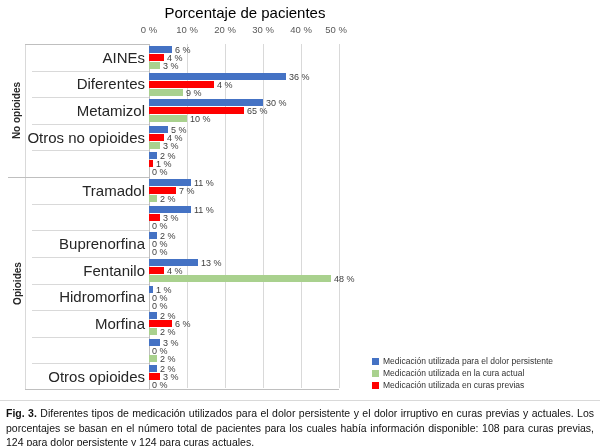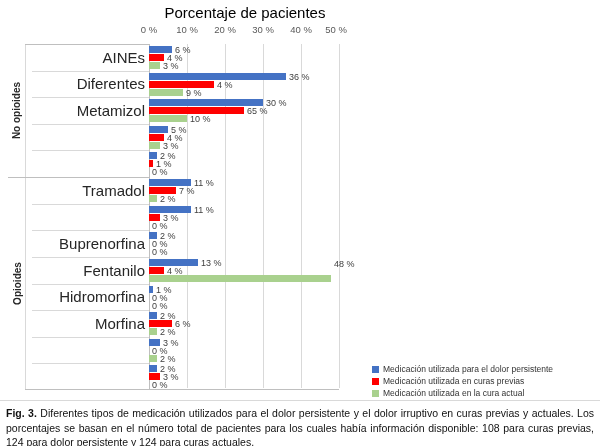--- a/index.html
+++ b/index.html
@@ -31,21 +31,21 @@
   }
   .group-label-box span {
     transform:rotate(-90deg); white-space:nowrap;
     font-size:10px; font-weight:bold; color:#262626;
   }
   .bar { position:absolute; }
   .bar-label {
     position:absolute; font-size:9px; color:#404040; white-space:nowrap;
     display:flex; align-items:center; height:7px;
   }
-  .legend { position:absolute; left:372px; top:364px; }
+  .legend { position:absolute; left:372px; top:356px; }
   .legend-item { display:flex; align-items:center; margin-bottom:2px; }
   .legend-swatch { width:7px; height:7px; margin-right:4px; flex:0 0 auto; }
   .legend-text { font-size:8.5px; color:#333; white-space:nowrap; }
   .caption {
     position:absolute; left:0; top:400px; width:588px;
     border-top:1px solid #d9d9d9; padding:5px 6px 0 6px;
     font-size:10.5px; line-height:14.5px; color:#111; text-align:justify;
   }
   .caption .fig-label { font-weight:bold; }
 </style>
@@ -54,26 +54,26 @@
 
 <div class="figure">
   <div class="chart-title">Porcentaje de pacientes</div>
   <div id="chart"></div>
   <div class="legend" id="legend">
       <div class="legend-item">
         <div class="legend-swatch" style="background: rgb(68, 114, 196);"></div>
         <div class="legend-text">Medicación utilizada para el dolor persistente</div>
       </div>
       <div class="legend-item">
+        <div class="legend-swatch" style="background: rgb(169, 209, 142);"></div>
+        <div class="legend-text">Medicación utilizada en la cura actual</div>
+      </div>
+      <div class="legend-item">
         <div class="legend-swatch" style="background: rgb(255, 0, 0);"></div>
         <div class="legend-text">Medicación utilizada en curas previas</div>
-      </div>
-      <div class="legend-item">
-        <div class="legend-swatch" style="background: rgb(169, 209, 142);"></div>
-        <div class="legend-text">Medicación utilizada en la cura actual</div>
       </div>
     </div>
   <div class="caption">
     <span class="fig-label">Fig. 3.</span>
     <span>Diferentes tipos de medicación utilizados para el dolor persistente y el dolor irruptivo en curas previas y actuales. Los porcentajes se basan en el número total de pacientes para los cuales había información disponible: 108 para curas previas, 124 para dolor persistente y 124 para curas actuales.</span>
   </div>
 <div class="tick" style="left: 127px;">0 %</div>
     <div class="tick" style="left: 165px;">10 %</div>
     <div class="tick" style="left: 203px;">20 %</div>
     <div class="tick" style="left: 241px;">30 %</div>
@@ -120,20 +120,21 @@
     <div class="bar-label" style="left: 217px; top: 81px; color: rgb(64, 64, 64);">4 %</div>
     <div class="bar" style="left: 149px; top: 89px; width: 34px; height: 7px; background: rgb(169, 209, 142);"></div>
     <div class="bar-label" style="left: 186px; top: 89px; color: rgb(64, 64, 64);">9 %</div>
     <div class="cat-label" style="top: 97.2308px; height: 26.6154px;">Metamizol</div>
     <div class="bar" style="left: 149px; top: 99px; width: 114px; height: 7px; background: rgb(68, 114, 196);"></div>
     <div class="bar-label" style="left: 266px; top: 99px; color: rgb(64, 64, 64);">30 %</div>
     <div class="bar" style="left: 149px; top: 107px; width: 95px; height: 7px; background: rgb(255, 0, 0);"></div>
     <div class="bar-label" style="left: 247px; top: 107px; color: rgb(64, 64, 64);">65 %</div>
     <div class="bar" style="left: 149px; top: 115px; width: 38px; height: 7px; background: rgb(169, 209, 142);"></div>
     <div class="bar-label" style="left: 190px; top: 115px; color: rgb(64, 64, 64);">10 %</div>
+    <div class="cat-label" style="top: 123.846px; height: 26.6154px;">Otros no opioides</div>
     <div class="bar" style="left: 149px; top: 126px; width: 19px; height: 7px; background: rgb(68, 114, 196);"></div>
     <div class="bar-label" style="left: 171px; top: 126px; color: rgb(64, 64, 64);">5 %</div>
     <div class="bar" style="left: 149px; top: 134px; width: 15px; height: 7px; background: rgb(255, 0, 0);"></div>
     <div class="bar-label" style="left: 167px; top: 134px; color: rgb(64, 64, 64);">4 %</div>
     <div class="bar" style="left: 149px; top: 142px; width: 11px; height: 7px; background: rgb(169, 209, 142);"></div>
     <div class="bar-label" style="left: 163px; top: 142px; color: rgb(64, 64, 64);">3 %</div>
     <div class="bar" style="left: 149px; top: 152px; width: 8px; height: 7px; background: rgb(68, 114, 196);"></div>
     <div class="bar-label" style="left: 160px; top: 152px; color: rgb(64, 64, 64);">2 %</div>
     <div class="bar" style="left: 149px; top: 160px; width: 4px; height: 7px; background: rgb(255, 0, 0);"></div>
     <div class="bar-label" style="left: 156px; top: 160px; color: rgb(64, 64, 64);">1 %</div>
@@ -154,36 +155,37 @@
     <div class="bar" style="left: 149px; top: 232px; width: 8px; height: 7px; background: rgb(68, 114, 196);"></div>
     <div class="bar-label" style="left: 160px; top: 232px; color: rgb(64, 64, 64);">2 %</div>
     <div class="bar-label" style="left: 152px; top: 240px; color: rgb(64, 64, 64);">0 %</div>
     <div class="bar-label" style="left: 152px; top: 248px; color: rgb(64, 64, 64);">0 %</div>
     <div class="cat-label" style="top: 256.923px; height: 26.6154px;">Fentanilo</div>
     <div class="bar" style="left: 149px; top: 259px; width: 49px; height: 7px; background: rgb(68, 114, 196);"></div>
     <div class="bar-label" style="left: 201px; top: 259px; color: rgb(64, 64, 64);">13 %</div>
     <div class="bar" style="left: 149px; top: 267px; width: 15px; height: 7px; background: rgb(255, 0, 0);"></div>
     <div class="bar-label" style="left: 167px; top: 267px; color: rgb(64, 64, 64);">4 %</div>
     <div class="bar" style="left: 149px; top: 275px; width: 182px; height: 7px; background: rgb(169, 209, 142);"></div>
-    <div class="bar-label" style="left: 334px; top: 260px; color: rgb(64, 64, 64);">48 %</div>
+    <div class="bar-label" style="left: 334px; top: 275px; color: rgb(64, 64, 64);">48 %</div>
     <div class="cat-label" style="top: 283.538px; height: 26.6154px;">Hidromorfina</div>
     <div class="bar" style="left: 149px; top: 286px; width: 4px; height: 7px; background: rgb(68, 114, 196);"></div>
     <div class="bar-label" style="left: 156px; top: 286px; color: rgb(64, 64, 64);">1 %</div>
     <div class="bar-label" style="left: 152px; top: 294px; color: rgb(64, 64, 64);">0 %</div>
     <div class="bar-label" style="left: 152px; top: 302px; color: rgb(64, 64, 64);">0 %</div>
     <div class="cat-label" style="top: 310.154px; height: 26.6154px;">Morfina</div>
     <div class="bar" style="left: 149px; top: 312px; width: 8px; height: 7px; background: rgb(68, 114, 196);"></div>
     <div class="bar-label" style="left: 160px; top: 312px; color: rgb(64, 64, 64);">2 %</div>
     <div class="bar" style="left: 149px; top: 320px; width: 23px; height: 7px; background: rgb(255, 0, 0);"></div>
     <div class="bar-label" style="left: 175px; top: 320px; color: rgb(64, 64, 64);">6 %</div>
     <div class="bar" style="left: 149px; top: 328px; width: 8px; height: 7px; background: rgb(169, 209, 142);"></div>
     <div class="bar-label" style="left: 160px; top: 328px; color: rgb(64, 64, 64);">2 %</div>
     <div class="bar" style="left: 149px; top: 339px; width: 11px; height: 7px; background: rgb(68, 114, 196);"></div>
     <div class="bar-label" style="left: 163px; top: 339px; color: rgb(64, 64, 64);">3 %</div>
     <div class="bar-label" style="left: 152px; top: 347px; color: rgb(64, 64, 64);">0 %</div>
     <div class="bar" style="left: 149px; top: 355px; width: 8px; height: 7px; background: rgb(169, 209, 142);"></div>
     <div class="bar-label" style="left: 160px; top: 355px; color: rgb(64, 64, 64);">2 %</div>
+    <div class="cat-label" style="top: 363.385px; height: 26.6154px;">Otros opioides</div>
     <div class="bar" style="left: 149px; top: 365px; width: 8px; height: 7px; background: rgb(68, 114, 196);"></div>
     <div class="bar-label" style="left: 160px; top: 365px; color: rgb(64, 64, 64);">2 %</div>
     <div class="bar" style="left: 149px; top: 373px; width: 11px; height: 7px; background: rgb(255, 0, 0);"></div>
     <div class="bar-label" style="left: 163px; top: 373px; color: rgb(64, 64, 64);">3 %</div>
     <div class="bar-label" style="left: 152px; top: 381px; color: rgb(64, 64, 64);">0 %</div>
   </div>
 
 </body></html>

